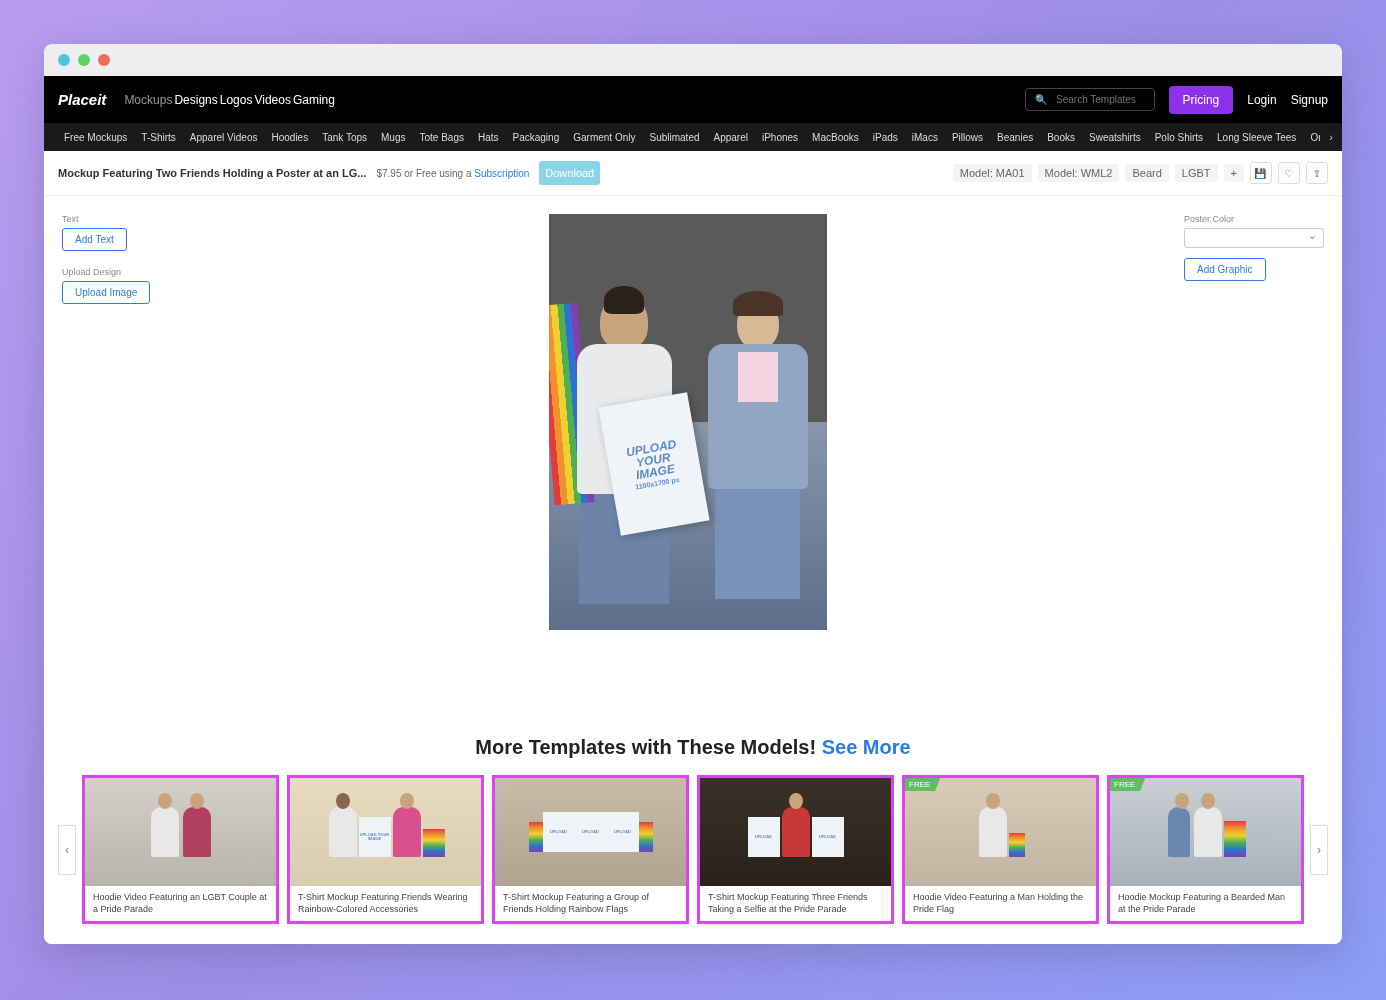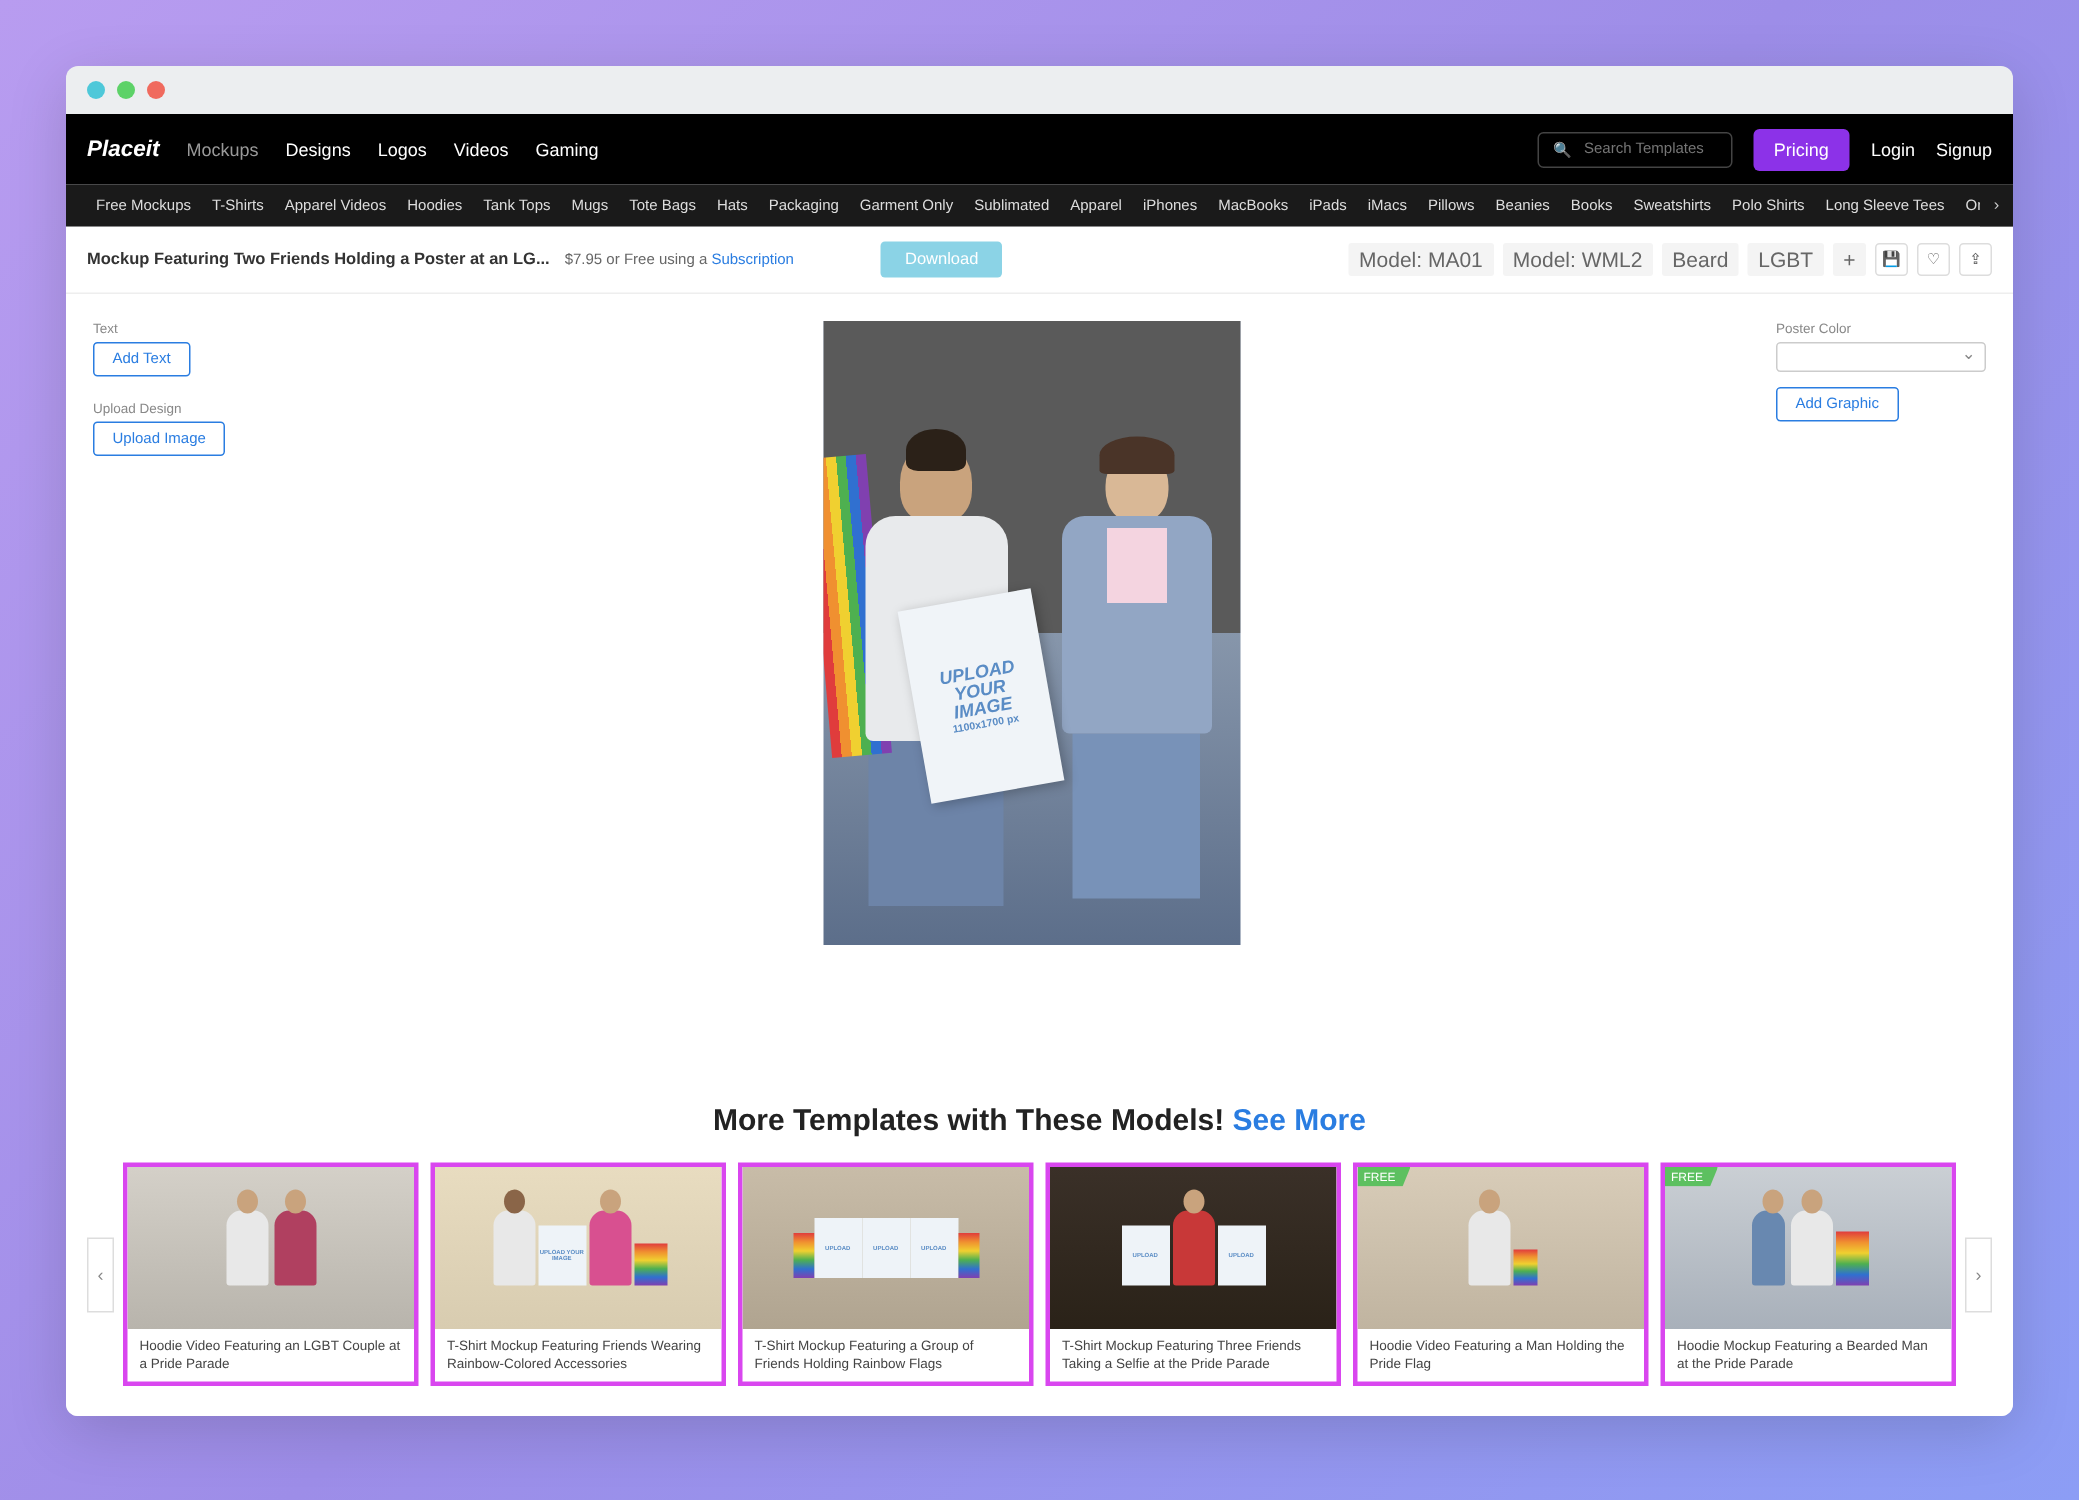--- a/index.html
+++ b/index.html
@@ -28,21 +28,21 @@
 .dot.green { background: #f06a5e; }
 .top-nav {
   background: #000;
   display: flex;
   align-items: center;
   padding: 0 14px;
   height: 47px;
   color: #fff;
 }
 .logo { font-weight: bold; font-size: 15px; font-style: italic; margin-right: 18px; }
-.nav-links { display: flex; gap: 18px; font-size: 12px; justify-content: space-between; }
+.nav-links { display: flex; gap: 2px; font-size: 12px; justify-content: space-between; }
 .nav-links .dim { color: #999; }
 .nav-right { margin-left: auto; display: flex; align-items: center; gap: 14px; }
 .search-box {
   background: #000;
   border: 1px solid #444;
   border-radius: 4px;
   padding: 5px 10px;
   display: flex;
   align-items: center;
   gap: 8px;
@@ -102,29 +102,28 @@
   border-bottom: 1px solid #eee;
   gap: 10px;
 }
 .title-text { font-size: 11px; font-weight: 600; color: #333; }
 .price-text { font-size: 10px; color: #666; }
 .price-text a { color: #2a7de1; text-decoration: none; }
 .download-btn {
   background: #8bd3e6;
   color: #fff;
   border: none;
-  padding: 6px 16px;
+  padding: 6px 6px;
   font-size: 11px;
   border-radius: 3px;
   font-weight: 500;
-  margin-left: 48px;
 }
 .title-right { margin-left: auto; display: flex; align-items: center; gap: 6px; }
 .tag-badge {
-  font-size: 14px;
+  font-size: 11px;
   background: #f4f4f4;
   padding: 3px 7px;
   border-radius: 2px;
   color: #666;
 }
 .icon-box {
   width: 22px; height: 22px;
   border: 1px solid #ddd;
   border-radius: 3px;
   display: flex;

